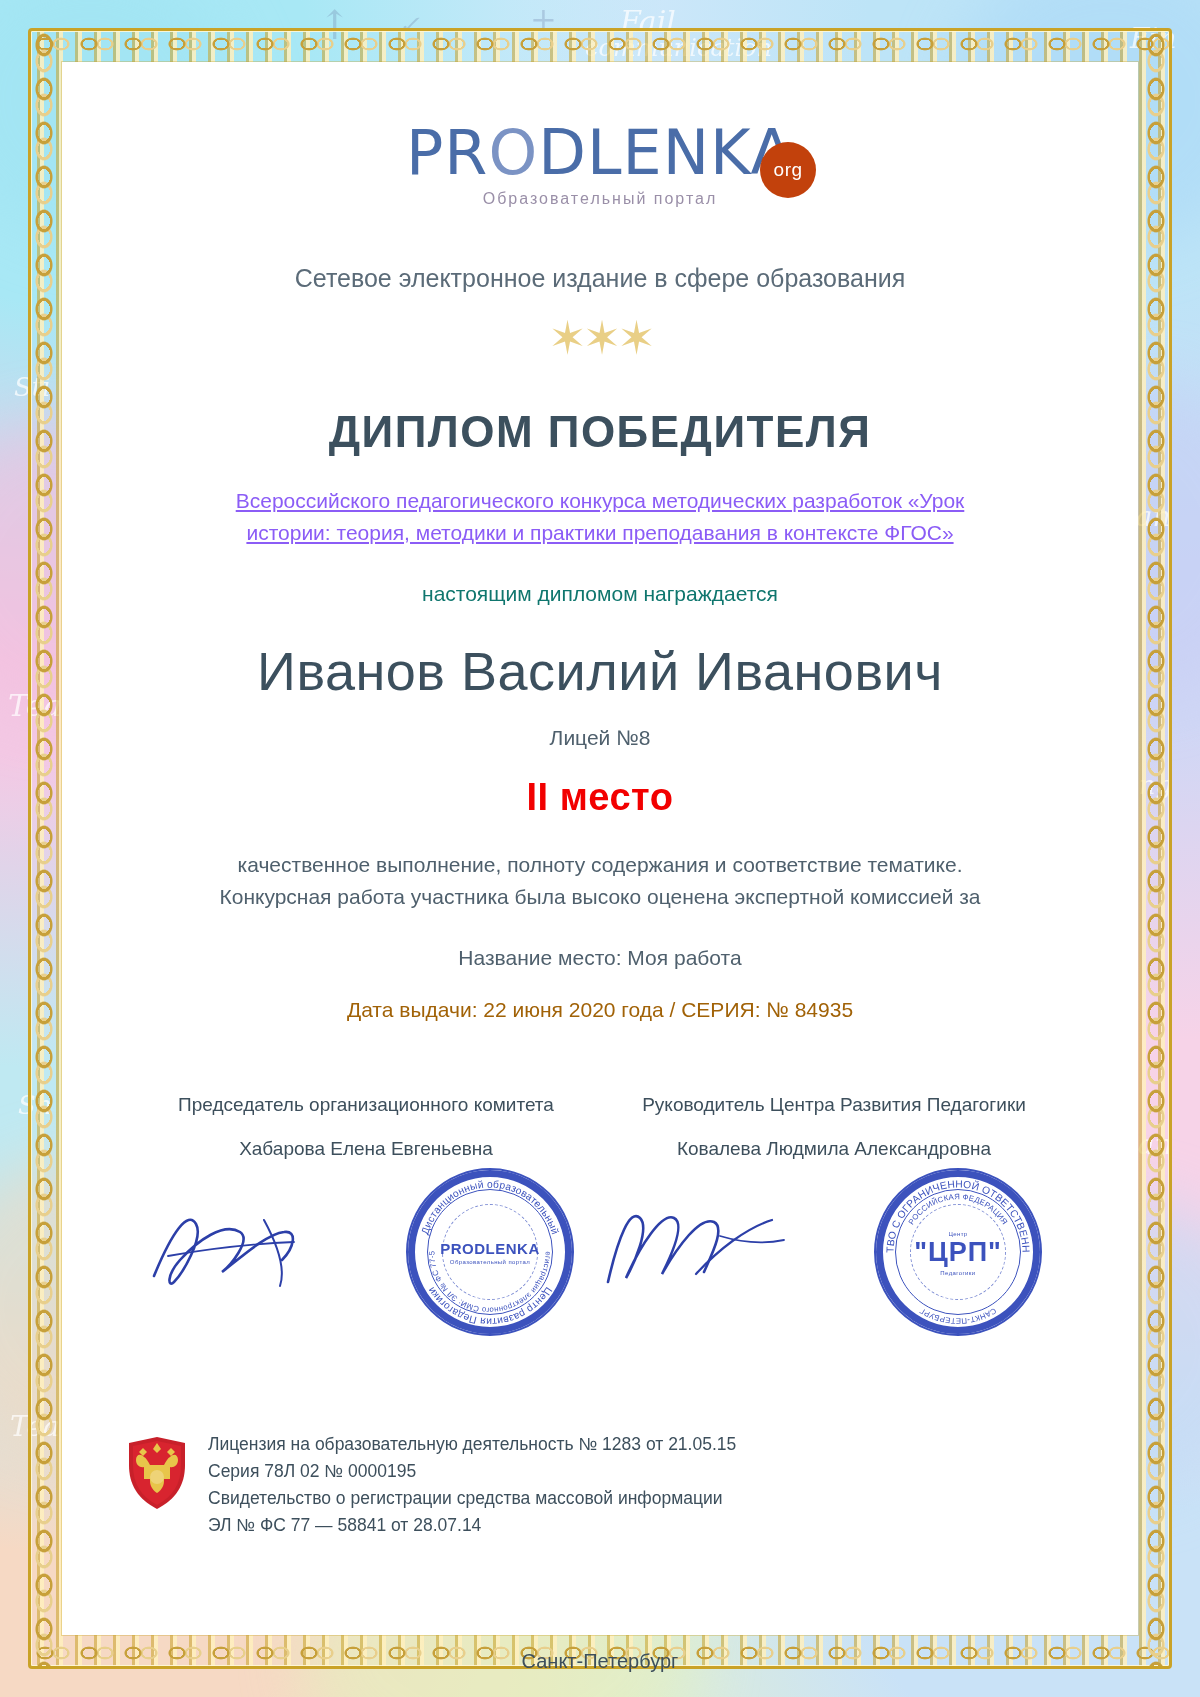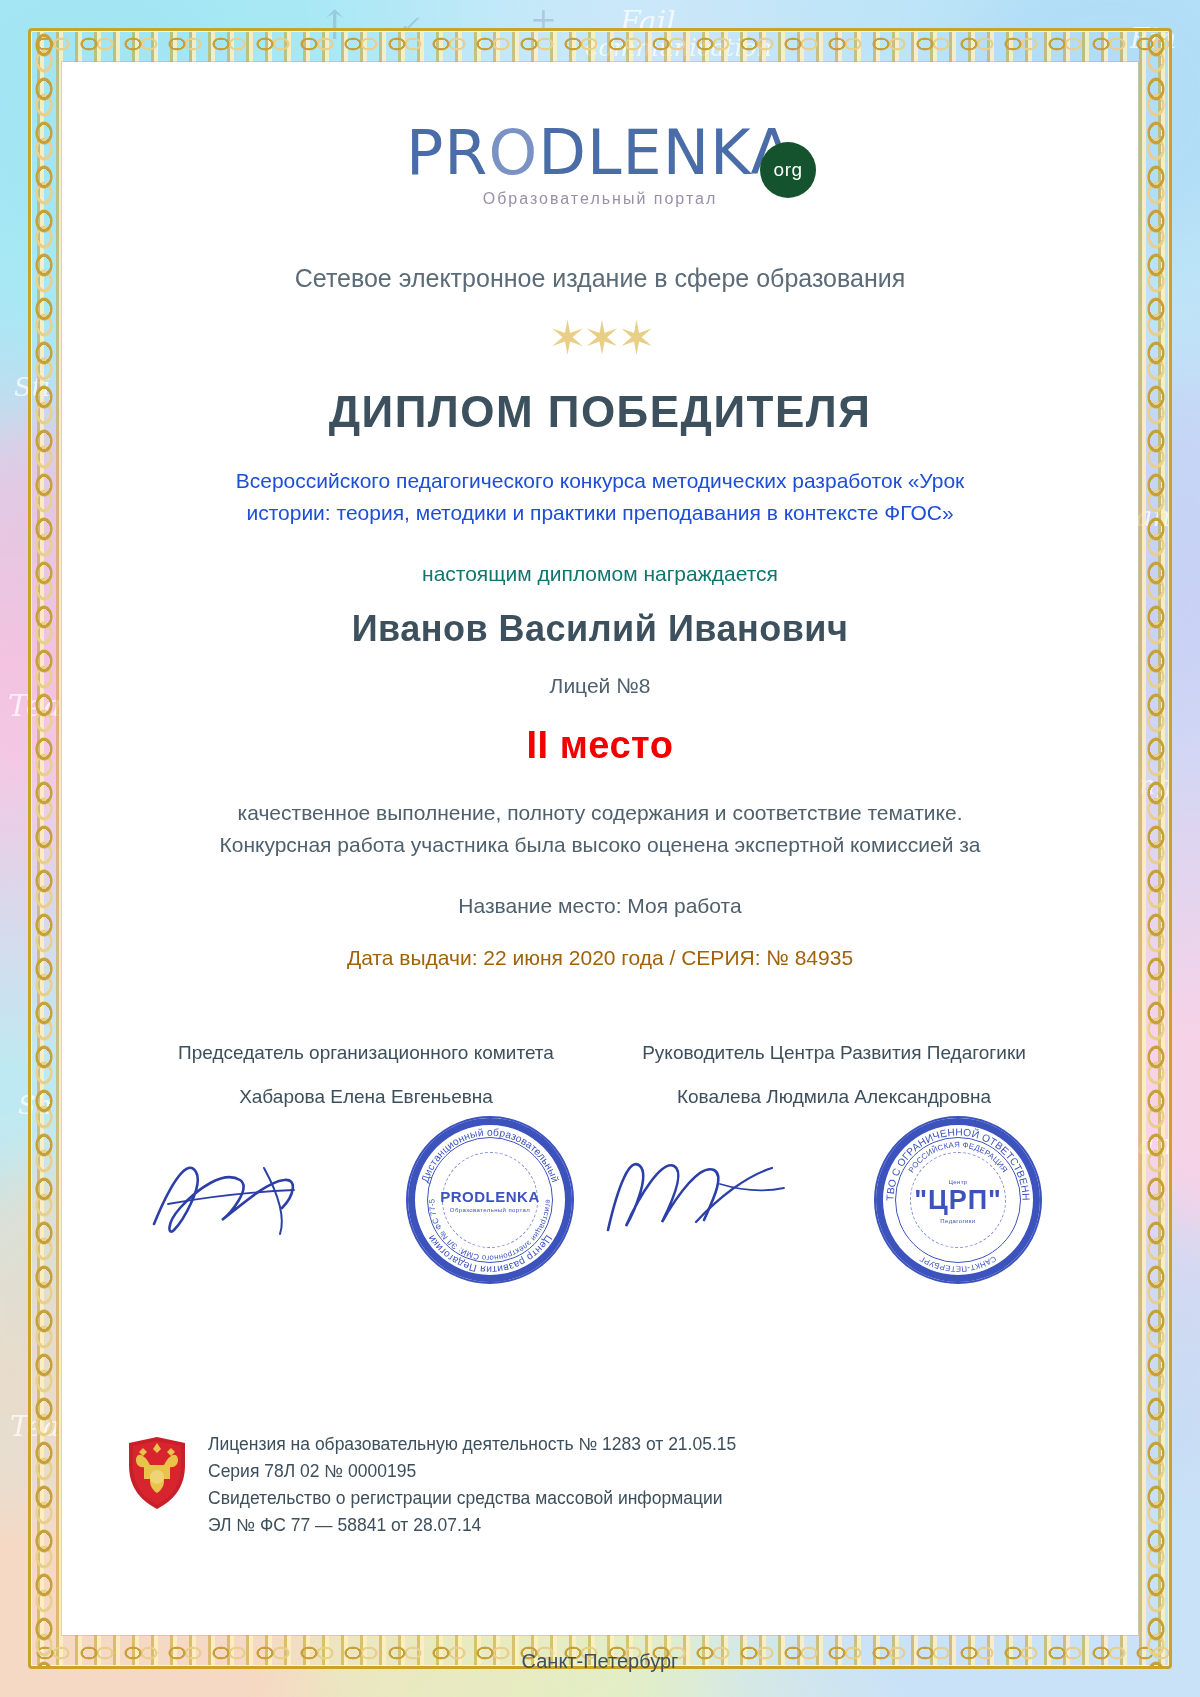--- a/index.html
+++ b/index.html
@@ -129,21 +129,21 @@
     font-size: 16px;
     color: #9a8fa8;
     letter-spacing: 2px;
     margin-top: 6px;
   }
   .logo-org {
     position: absolute;
     right: -22px; bottom: 10px;
     width: 56px; height: 56px;
     border-radius: 50%;
-    background: #14532d;
+    background: #c2410c;
     color: #ffffff;
     font-size: 19px;
     line-height: 56px;
     text-align: center;
     letter-spacing: .5px;
   }
 
   .tagline {
     margin-top: 56px;
     font-size: 25px;
@@ -154,47 +154,47 @@
   .divider-orn {
     margin: 22px auto 0;
     font-size: 46px;
     color: #e9cf86;
     line-height: 1;
     letter-spacing: -4px;
     font-family: "DejaVu Serif", serif;
   }
 
   .doc-title {
-    margin-top: 26px;
+    margin-top: 46px;
     font-size: 44px;
     font-weight: bold;
     letter-spacing: 1.5px;
     color: #3c505e;
     font-family: "Liberation Sans", sans-serif;
   }
 
   .competition {
     margin-top: 28px;
     font-size: 21px;
     line-height: 1.5;
-    color: #1d4ed8;
+    color: #8b5cf6;
     max-width: 820px;
-    margin-left: auto; margin-right: auto;
+    margin-left: auto; margin-right: auto; text-decoration: underline;
   }
 
   .awarded-to {
     margin-top: 34px;
     font-size: 21px;
     color: #0f766e;
   }
 
   .recipient {
-    margin-top: 22px;
-    font-size: 36px;
-    font-weight: bold;
+    margin-top: 34px;
+    font-size: 54px;
+    font-weight: normal;
     color: #3c505e;
     letter-spacing: .5px;
   }
 
   .org-line {
     margin-top: 24px;
     font-size: 21px;
     color: #4f606d;
   }
 

